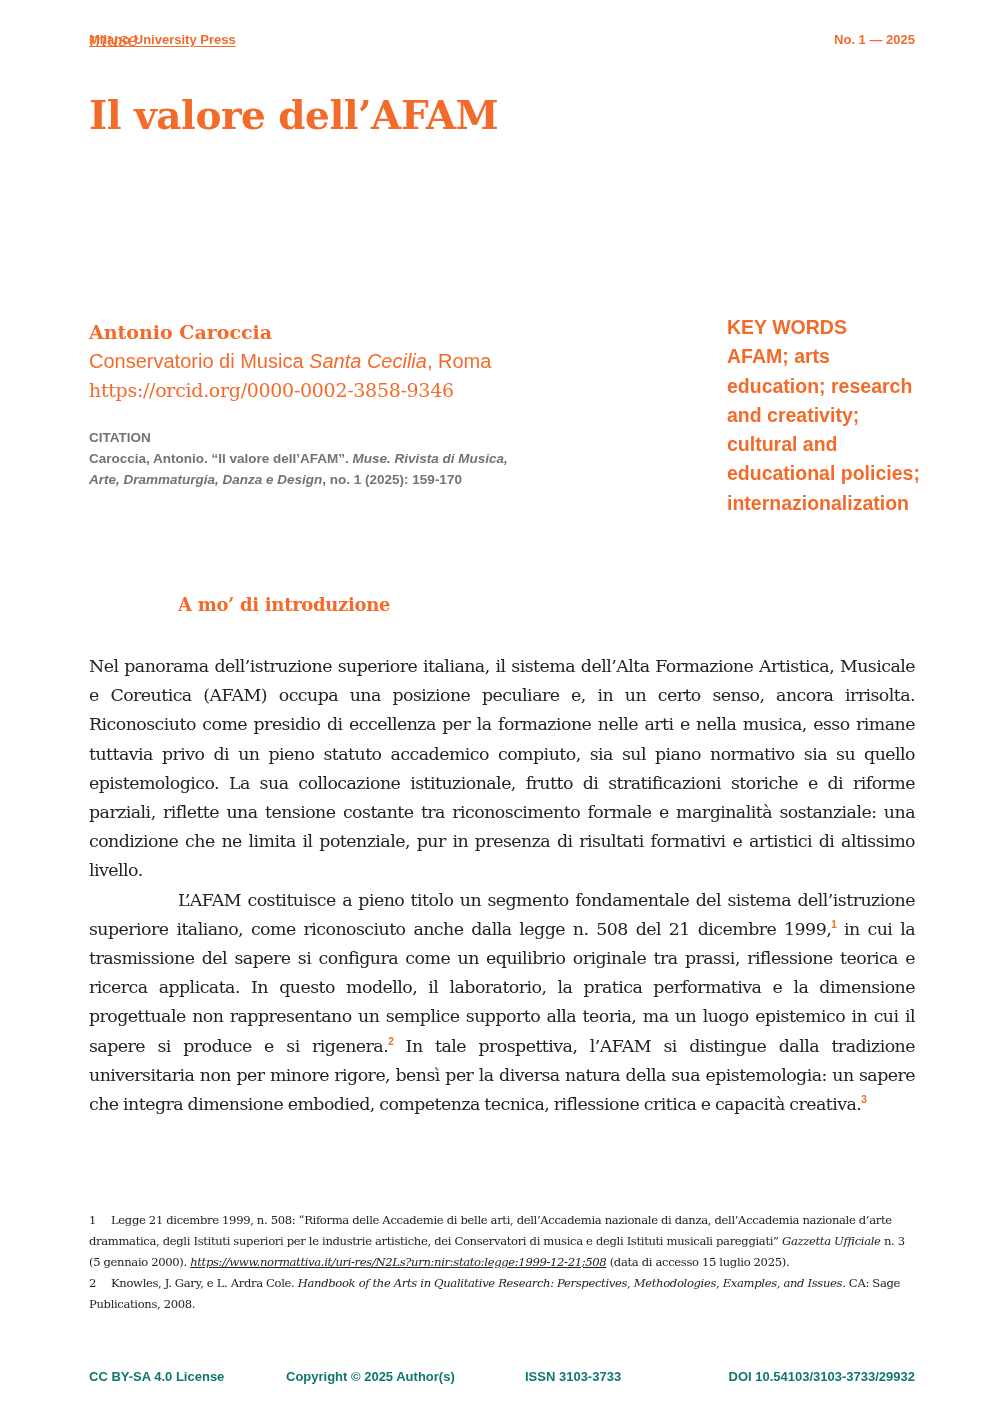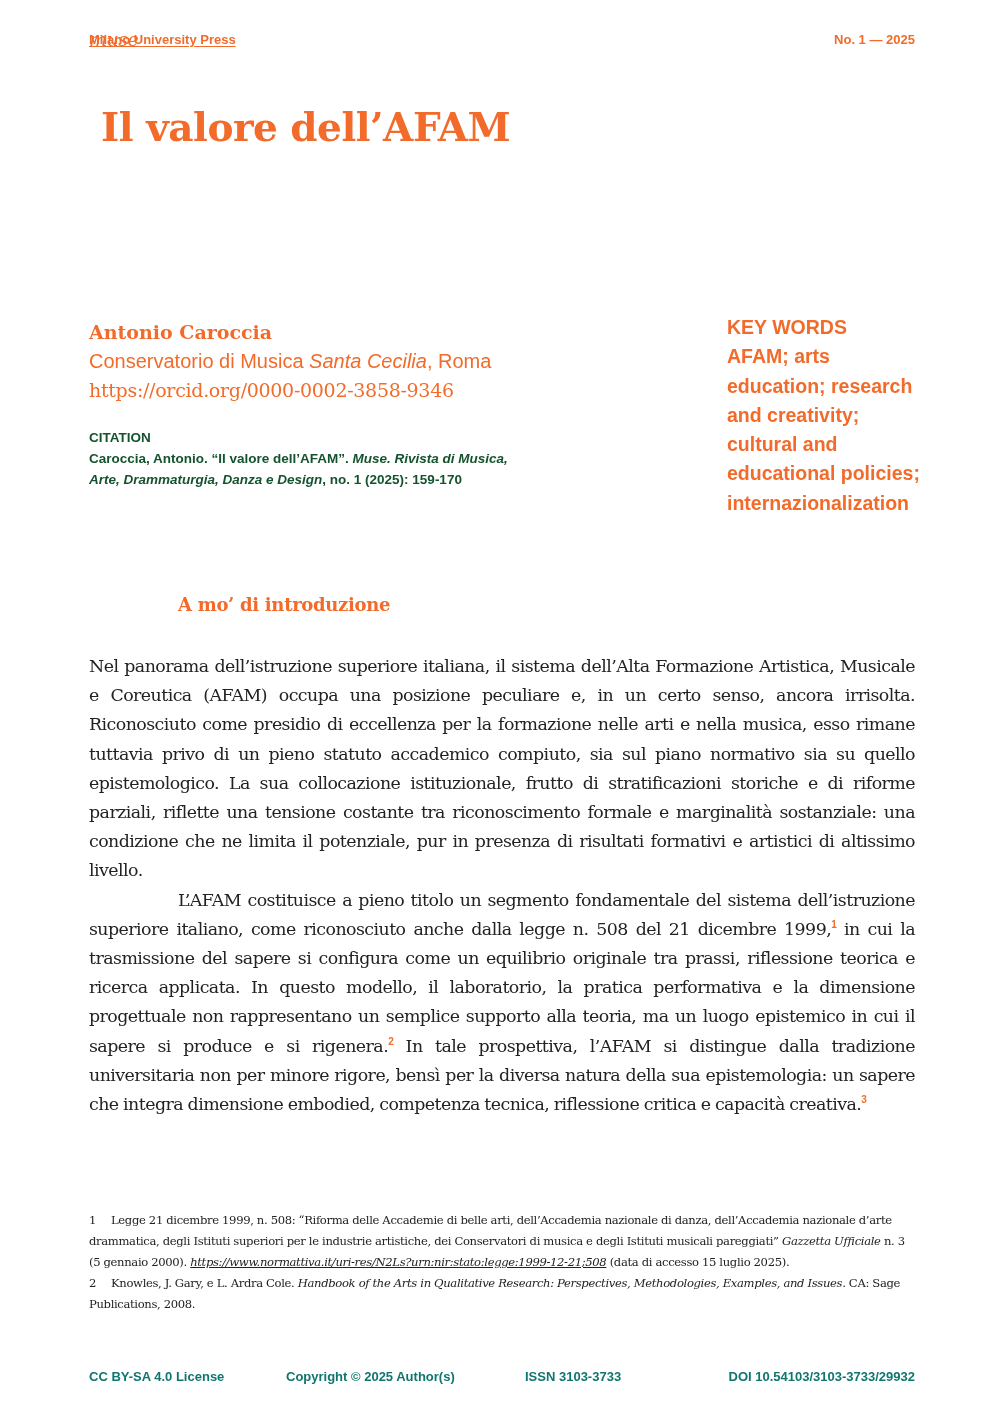--- a/index.html
+++ b/index.html
@@ -7,29 +7,29 @@
   .page { position: absolute; left: 89px; top: 0; width: 826px; height: 1417px; }
   .sans { font-family: "Liberation Sans", "DejaVu Sans", sans-serif; }
 
   
   .running-head { position: absolute; top: 30px; left: 0; width: 826px; height: 20px; }
   .rh-logo { position: absolute; left: 0; top: -2px; font-family: "DejaVu Serif", serif; font-style: italic; font-size: 19px; color: #F26B2A; letter-spacing: -0.5px; }
   .rh-press { position: absolute; left: 0; width: 826px; text-align: left; top: 2px; font-size: 13px; font-weight: bold; color: #F26B2A; }
   .rh-press span { text-decoration: underline; text-underline-offset: 2px; }
   .rh-issue { position: absolute; right: 0; top: 2px; font-size: 13px; font-weight: bold; color: #F26B2A; }
 
-  .title { position: absolute; top: 92px; left: 0; margin: 12px; font-family: "DejaVu Serif", serif; font-weight: bold; font-size: 39px; color: #F26B2A; letter-spacing: -0.5px; }
+  .title { position: absolute; top: 92px; left: 0; margin: 0; font-family: "DejaVu Serif", serif; font-weight: bold; font-size: 39px; color: #F26B2A; letter-spacing: -0.5px; }
 
   
   .author-block { position: absolute; top: 318px; left: 0; width: 520px; }
   .author-name { font-family: "DejaVu Serif", serif; font-weight: bold; font-size: 19px; color: #F26B2A; line-height: 29px; }
   .affil { font-family: "Liberation Sans", sans-serif; font-size: 20px; color: #F26B2A; line-height: 29px; }
   .orcid { font-family: "DejaVu Serif", serif; font-size: 19px; color: #F26B2A; line-height: 29px; letter-spacing: -0.3px; }
 
-  .citation { position: absolute; top: 427px; left: 0; width: 420px; font-family: "Liberation Sans", sans-serif; font-size: 13.5px; color: #14532d; font-weight: bold; line-height: 21px; }
+  .citation { position: absolute; top: 427px; left: 0; width: 420px; font-family: "Liberation Sans", sans-serif; font-size: 13.5px; color: #737373; font-weight: bold; line-height: 21px; }
   .citation .lbl { display: block; }
   .citation i { font-weight: bold; }
 
   .keywords { position: absolute; top: 313px; left: 638px; width: 200px; font-family: "Liberation Sans", sans-serif; font-weight: bold; font-size: 19.5px; color: #F26B2A; line-height: 29.3px; }
 
   
   .section-heading { position: absolute; top: 594px; left: 89px; margin: 0; font-family: "DejaVu Serif", serif; font-weight: bold; font-size: 18px; color: #F26B2A; letter-spacing: -0.3px; }
 
   
   .body-text { position: absolute; top: 652px; left: 0; width: 826px; font-family: "DejaVu Serif", serif; font-size: 17.4px; line-height: 29.2px; color: #222; text-align: justify; letter-spacing: -0.55px; word-spacing: -0.5px; hyphens: manual; }

